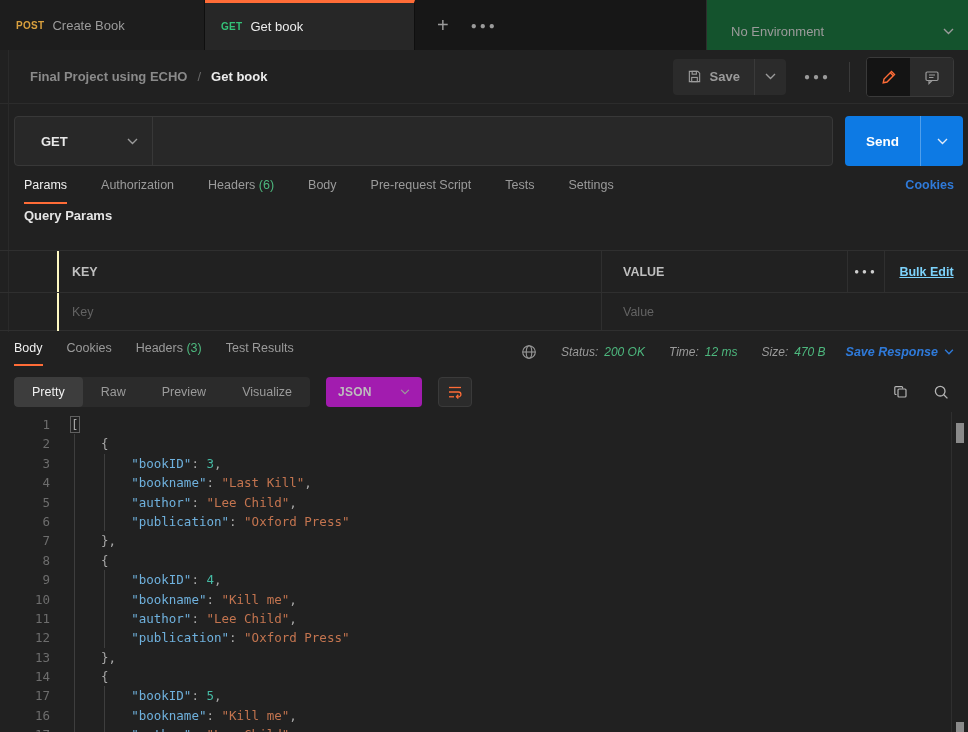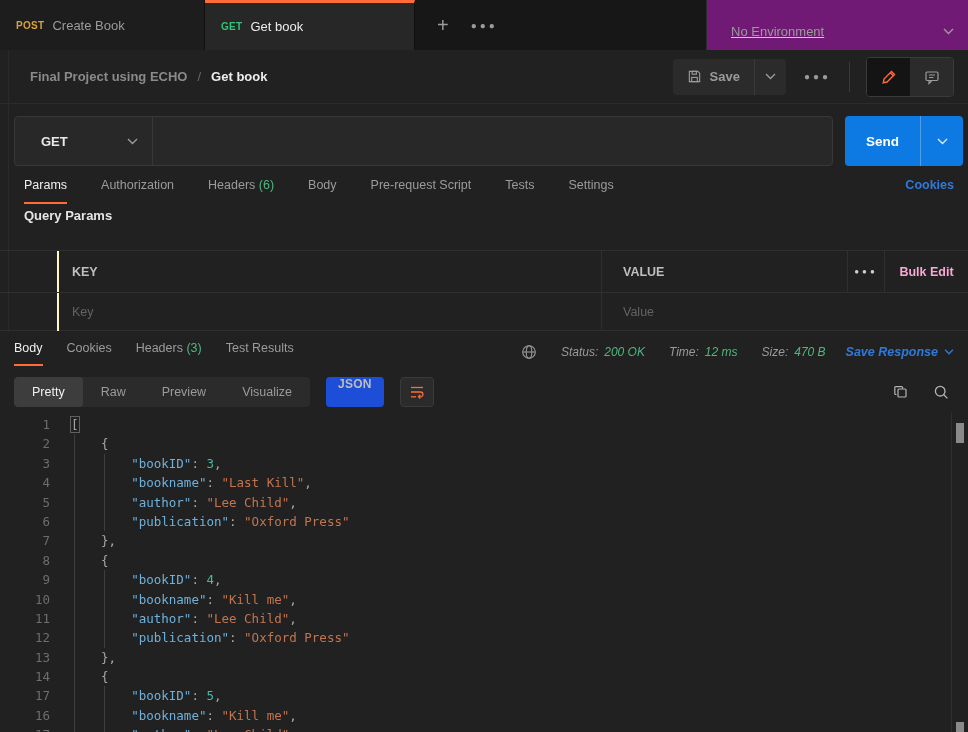--- a/index.html
+++ b/index.html
@@ -13,22 +13,22 @@
     border-right:1px solid #0f0f0f; cursor:pointer; }
   .req-tab.active { width:210px; background:#272727; border-top:3px solid #ff6c37; border-right:1px solid #0f0f0f; }
   .method-badge { font-size:10px; font-weight:bold; letter-spacing:.3px; }
   .method-post { color:#d9a03e; }
   .method-get { color:#34c178; }
   .req-tab .tab-label { font-size:13px; color:#9b9b9b; white-space:nowrap; overflow:hidden; }
   .req-tab.active .tab-label { color:#ececec; }
   .tab-actions { display:flex; align-items:center; gap:22px; padding-left:22px; color:#9b9b9b; }
   .plus-btn { font-size:20px; font-weight:300; color:#9b9b9b; cursor:pointer; line-height:1; }
   .dots { letter-spacing:3px; font-size:10px; color:#9b9b9b; cursor:pointer; }
-  .env-area { margin-left:auto; width:262px; background:#701a75; border-left:1px solid #2e2e2e;
-    display:flex; align-items:center; padding:12px 14px 0 24px; cursor:pointer;text-decoration:underline; }
+  .env-area { margin-left:auto; width:262px; background:#14532d; border-left:1px solid #2e2e2e;
+    display:flex; align-items:center; padding:12px 14px 0 24px; cursor:pointer; }
   .env-label { font-size:13px; color:#9b9b9b; flex:1; }
 
   
   .crumb-row { position:absolute; top:50px; left:0; width:968px; height:54px; border-bottom:1px solid #2c2c2c;
     display:flex; align-items:center; padding:0 14px 0 30px; }
   .crumb-collection { font-size:13px; font-weight:bold; color:#8a8a8a; cursor:pointer; }
   .crumb-sep { font-size:13px; color:#6a6a6a; margin:0 10px; }
   .crumb-request { font-size:13px; font-weight:bold; color:#ececec; }
   .crumb-right { margin-left:auto; display:flex; align-items:center; }
   .save-btn { display:flex; align-items:center; height:36px; background:#2b2b2b; border-radius:4px; overflow:hidden; }
@@ -64,41 +64,41 @@
   .params-table { position:absolute; top:250px; left:0; width:968px; height:81px;
     border-top:1px solid #2f2f2f; border-bottom:1px solid #2f2f2f; font-size:12.5px; }
   .ptr { display:flex; height:41px; align-items:center; }
   .ptr + .ptr { border-top:1px solid #2f2f2f; height:39px; }
   .pc-check { width:57px; height:100%; }
   .pc-key { width:544px; height:100%; border-left:2px solid #fef9c3; display:flex; align-items:center; padding-left:13px; }
   .pc-value { width:246px; height:100%; border-left:1px solid #2f2f2f; display:flex; align-items:center; padding-left:21px; }
   .pc-more { width:37px; height:100%; border-left:1px solid #2f2f2f; display:flex; align-items:center; justify-content:center; }
   .pc-bulk { flex:1; height:100%; border-left:1px solid #2f2f2f; display:flex; align-items:center; justify-content:center; }
   .col-header { color:#bfbfbf; font-weight:bold; }
-  .bulk-edit { color:#f9a8d4; font-weight:bold; cursor:pointer; }
+  .bulk-edit { color:#7dd3fc; font-weight:bold; cursor:pointer;text-decoration:underline; }
   .cell-input { width:100%; background:transparent; border:0; outline:none; color:#c9c9c9; font-size:12.5px; font-family:"Liberation Sans",sans-serif; }
   .cell-input::placeholder { color:#636363; }
 
   
   .resp-tabs-row { position:absolute; top:332px; left:0; width:968px; height:40px; display:flex; align-items:center; padding:0 14px; }
   .resp-tabs { display:flex; gap:24px; align-items:flex-start; height:100%; padding-top:9px; }
   .resp-tab { font-size:12.5px; color:#9b9b9b; padding-bottom:9px; cursor:pointer; white-space:nowrap; }
   .resp-tab.active { color:#f0f0f0; border-bottom:2px solid #ff6c37; }
   .resp-tab .badge { color:#4db87e; }
   .resp-meta { margin-left:auto; display:flex; align-items:center; gap:6px; font-size:12px;font-style:italic; }
   .meta-label { color:#9a9a9a; }
   .meta-value { color:#4db87e; }
   .meta-gap { width:12px; }
   .save-response { color:#2f7ad9; font-weight:bold; font-size:12.5px; margin-left:14px; display:flex; align-items:center; gap:6px; cursor:pointer; }
 
   .resp-toolbar { position:absolute; top:372px; left:14px; right:14px; height:40px; display:flex; align-items:center; }
   .seg-group { display:flex; background:#2b2b2b; border-radius:4px; overflow:hidden; height:30px; }
   .seg { padding:0 18px; display:flex; align-items:center; font-size:12.5px; color:#9b9b9b; cursor:pointer; }
   .seg.active { background:#3d3d3d; color:#f0f0f0; border-radius:4px; }
-  .json-dd { margin-left:16px; height:30px; background:#1d4ed8; border-radius:4px; display:flex; align-items:center; gap:28px; padding:0 12px; cursor:pointer;flex-direction:column; }
+  .json-dd { margin-left:16px; height:30px; background:#a21caf; border-radius:4px; display:flex; align-items:center; gap:28px; padding:0 12px; cursor:pointer; }
   .json-dd span { font-size:12px; font-weight:bold; color:#bdbdbd; letter-spacing:.3px; }
   .wrap-btn { margin-left:16px; width:34px; height:30px; background:#2b2b2b; border:1px solid #3a3a3a; border-radius:4px;
     display:flex; align-items:center; justify-content:center; cursor:pointer; }
   .toolbar-right { margin-left:auto; display:flex; align-items:center; gap:24px; padding-right:4px; }
   .icon-btn { cursor:pointer; display:flex; align-items:center; }
 
   
   .code-area { position:absolute; top:412px; left:0; right:0; bottom:0; overflow:hidden;
     font-family:"DejaVu Sans Mono", monospace; font-size:12.5px; }
   .code-lines { padding-top:3px; }

